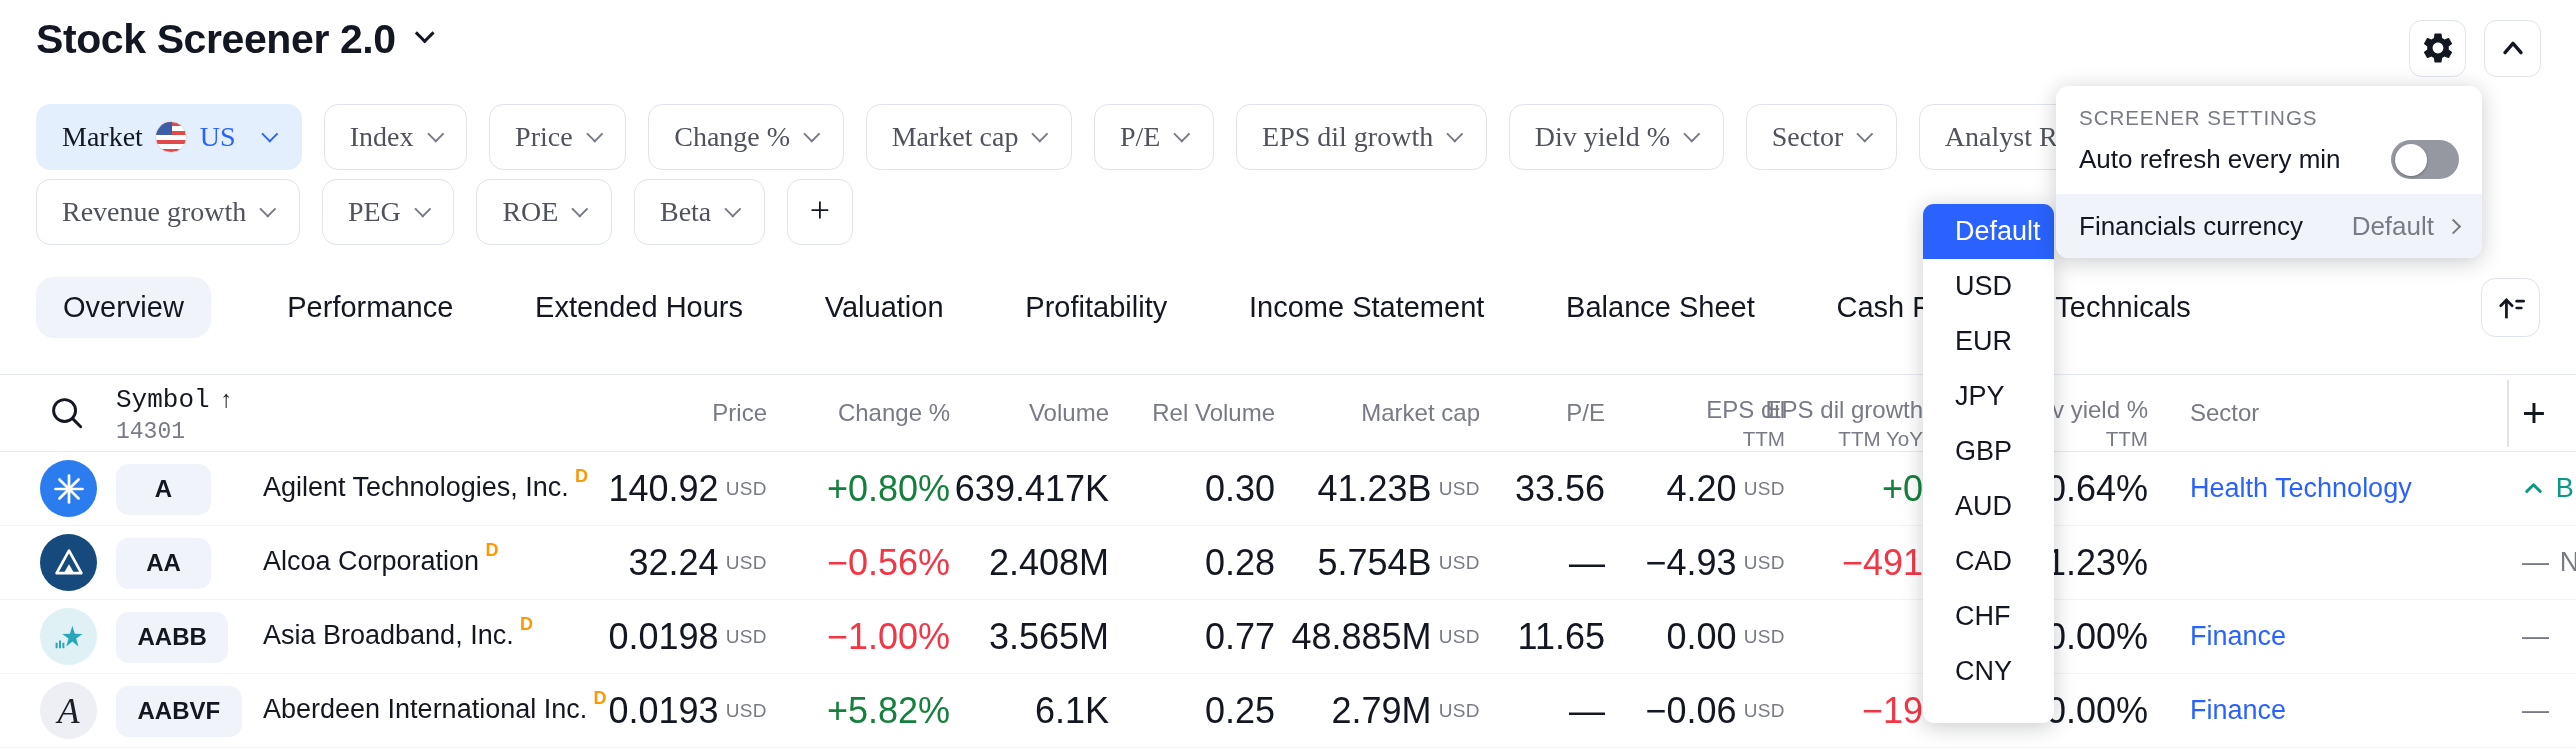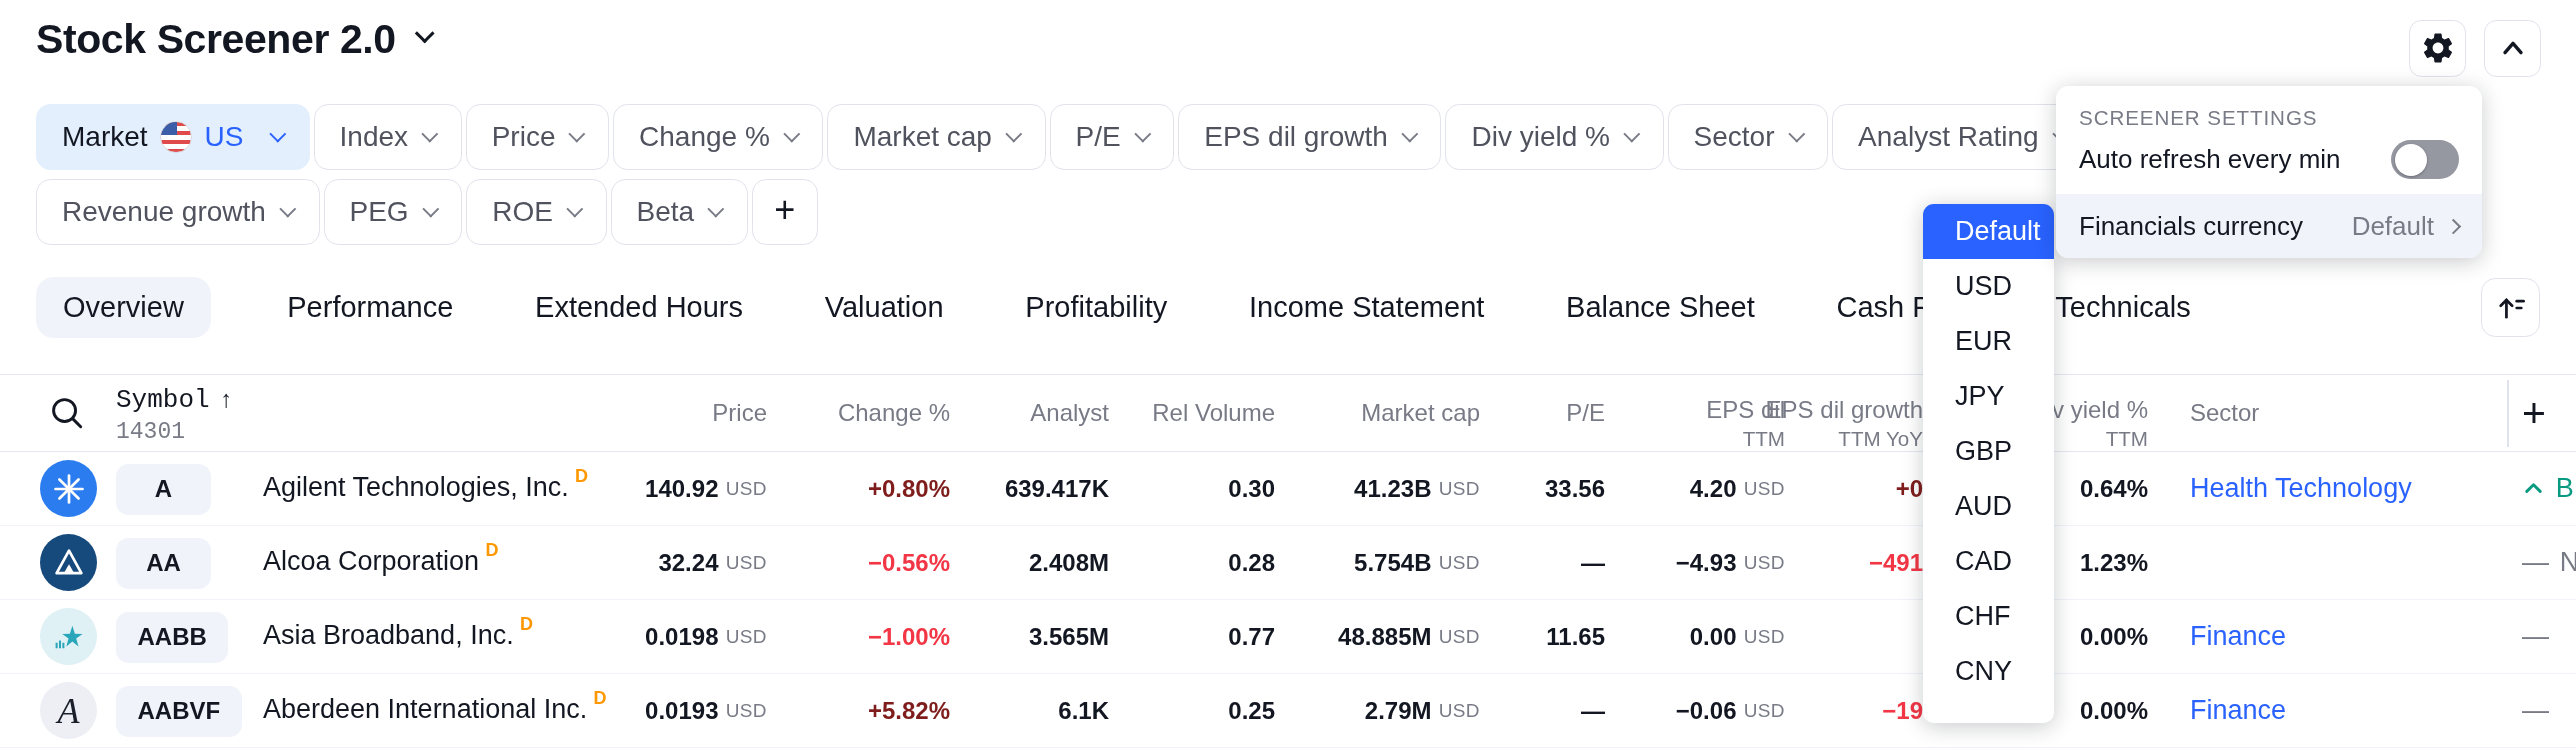--- a/index.html
+++ b/index.html
@@ -11,21 +11,21 @@
   .titlebar { position: absolute; left: 36px; top: 16px; display: flex; align-items: center; gap: 14.3px; }
   .title { font-size: 41px; font-weight: 700; letter-spacing: -0.4px; color: #131722; }
   .title-caret { width: 14.3px; height: 14.3px; border-right: 3.6px solid #131722; border-bottom: 3.6px solid #131722;
                  transform: rotate(45deg) translateY(-3.6px); margin-left: 5.4px; margin-top: -7.2px; }
   .iconbtn { position: absolute; width: 57px; height: 57px; border: 1.8px solid #E0E3EB; border-radius: 12.5px;
              background: #fff; display: flex; align-items: center; justify-content: center; cursor: pointer; }
   .iconbtn.gear { left: 2409px; top: 19.7px; }
   .iconbtn.collapse { left: 2484px; top: 19.7px; }
 
   
-  .filters-row { position: absolute; left: 36px; display: flex; gap: 4px; }
+  .filters-row { position: absolute; left: 36px; display: flex; gap: 22px; font-family: Liberation Serif, serif; }
   .filters-row.r1 { top: 104px; }
   .filters-row.r2 { top: 179px; }
   .fbtn { height: 66px; border: 1.8px solid #E0E3EB; border-radius: 14.3px; background: #fff;
           display: flex; align-items: center; padding: 0 25px; font-size: 28px; color: #50535E; white-space: nowrap; }
   .fbtn .chev { width: 11.6px; height: 11.6px; border-right: 2.7px solid #787B86; border-bottom: 2.7px solid #787B86;
                 transform: rotate(45deg); margin-left: 16px; margin-top: -7.2px; flex: 0 0 auto; }
   .fbtn.market { background: #E3EFFD; border-color: #E3EFFD; color: #131722; gap: 12.5px; }
   .fbtn.market .mkt-value { color: #2962FF; font-weight: 500; }
   .fbtn.market .chev { border-color: #2962FF; }
   .fbtn.analyst { min-width: 385px; }
@@ -68,23 +68,23 @@
   .logo.alcoa { background: #174A7C; }
   .logo.aabb { background: #DFF1F4; }
   .logo.abdn { background: #EDEFF4; font-family: "Liberation Serif", "DejaVu Serif", serif;
                font-style: italic; font-size: 36px; color: #1b1f2a; }
   .badge { position: absolute; left: 116px; top: 11.6px; height: 51px; min-width: 95px; padding: 0 21.5px;
            background: #F0F3FA; border-radius: 12.5px; display: flex; align-items: center; justify-content: center;
            font-size: 24px; font-weight: 700; color: #131722; }
   .name { position: absolute; left: 225px; top: 0; height: 100%; display: flex; align-items: flex-start; padding-top: 19.7px;
           font-size: 27px; color: #131722; white-space: nowrap; margin-left: 38px; }
   .dflag { font-size: 18px; font-weight: 600; color: #FF9800; margin-left: 6.3px; margin-top: -5.4px; }
-  .val { font-size: 24px; color: #131722; white-space: nowrap; font-weight: bold; }
+  .val { font-size: 36px; color: #131722; white-space: nowrap; }
   .ccy { font-size: 19px; color: #787B86; margin-left: 7.2px; letter-spacing: 0.4px; }
-  [data-dir="up"] { color: #7f1d1d; }
+  [data-dir="up"] { color: #15803d; }
   [data-dir="down"] { color: #F23645; }
   .sector-link { font-size: 27px; color: #2962FF; white-space: nowrap; cursor: pointer; }
   .rating { gap: 10.7px; font-size: 27px; color: #787B86; white-space: nowrap; }
   .rating[data-dir="up"] .rtext { color: #089981; }
   .rating .dash { color: #787B86; }
 
   
   .c-price   { right: 1809px; }
   .c-change  { right: 1626px; }
   .c-volume  { right: 1467px; }
@@ -248,21 +248,21 @@
       </div>
       <div class="count">14301</div>
     </div>
     <div class="cell num c-price">
         <span class="hlabel">Price</span>
       </div>
     <div class="cell num c-change">
         <span class="hlabel">Change %</span>
       </div>
     <div class="cell num c-volume">
-        <span class="hlabel">Analyst</span>
+        <span class="hlabel">Volume</span>
       </div>
     <div class="cell num c-rel">
         <span class="hlabel">Rel Volume</span>
       </div>
     <div class="cell num c-mcap">
         <span class="hlabel">Market cap</span>
       </div>
     <div class="cell num c-pe">
         <span class="hlabel">P/E</span>
       </div>

